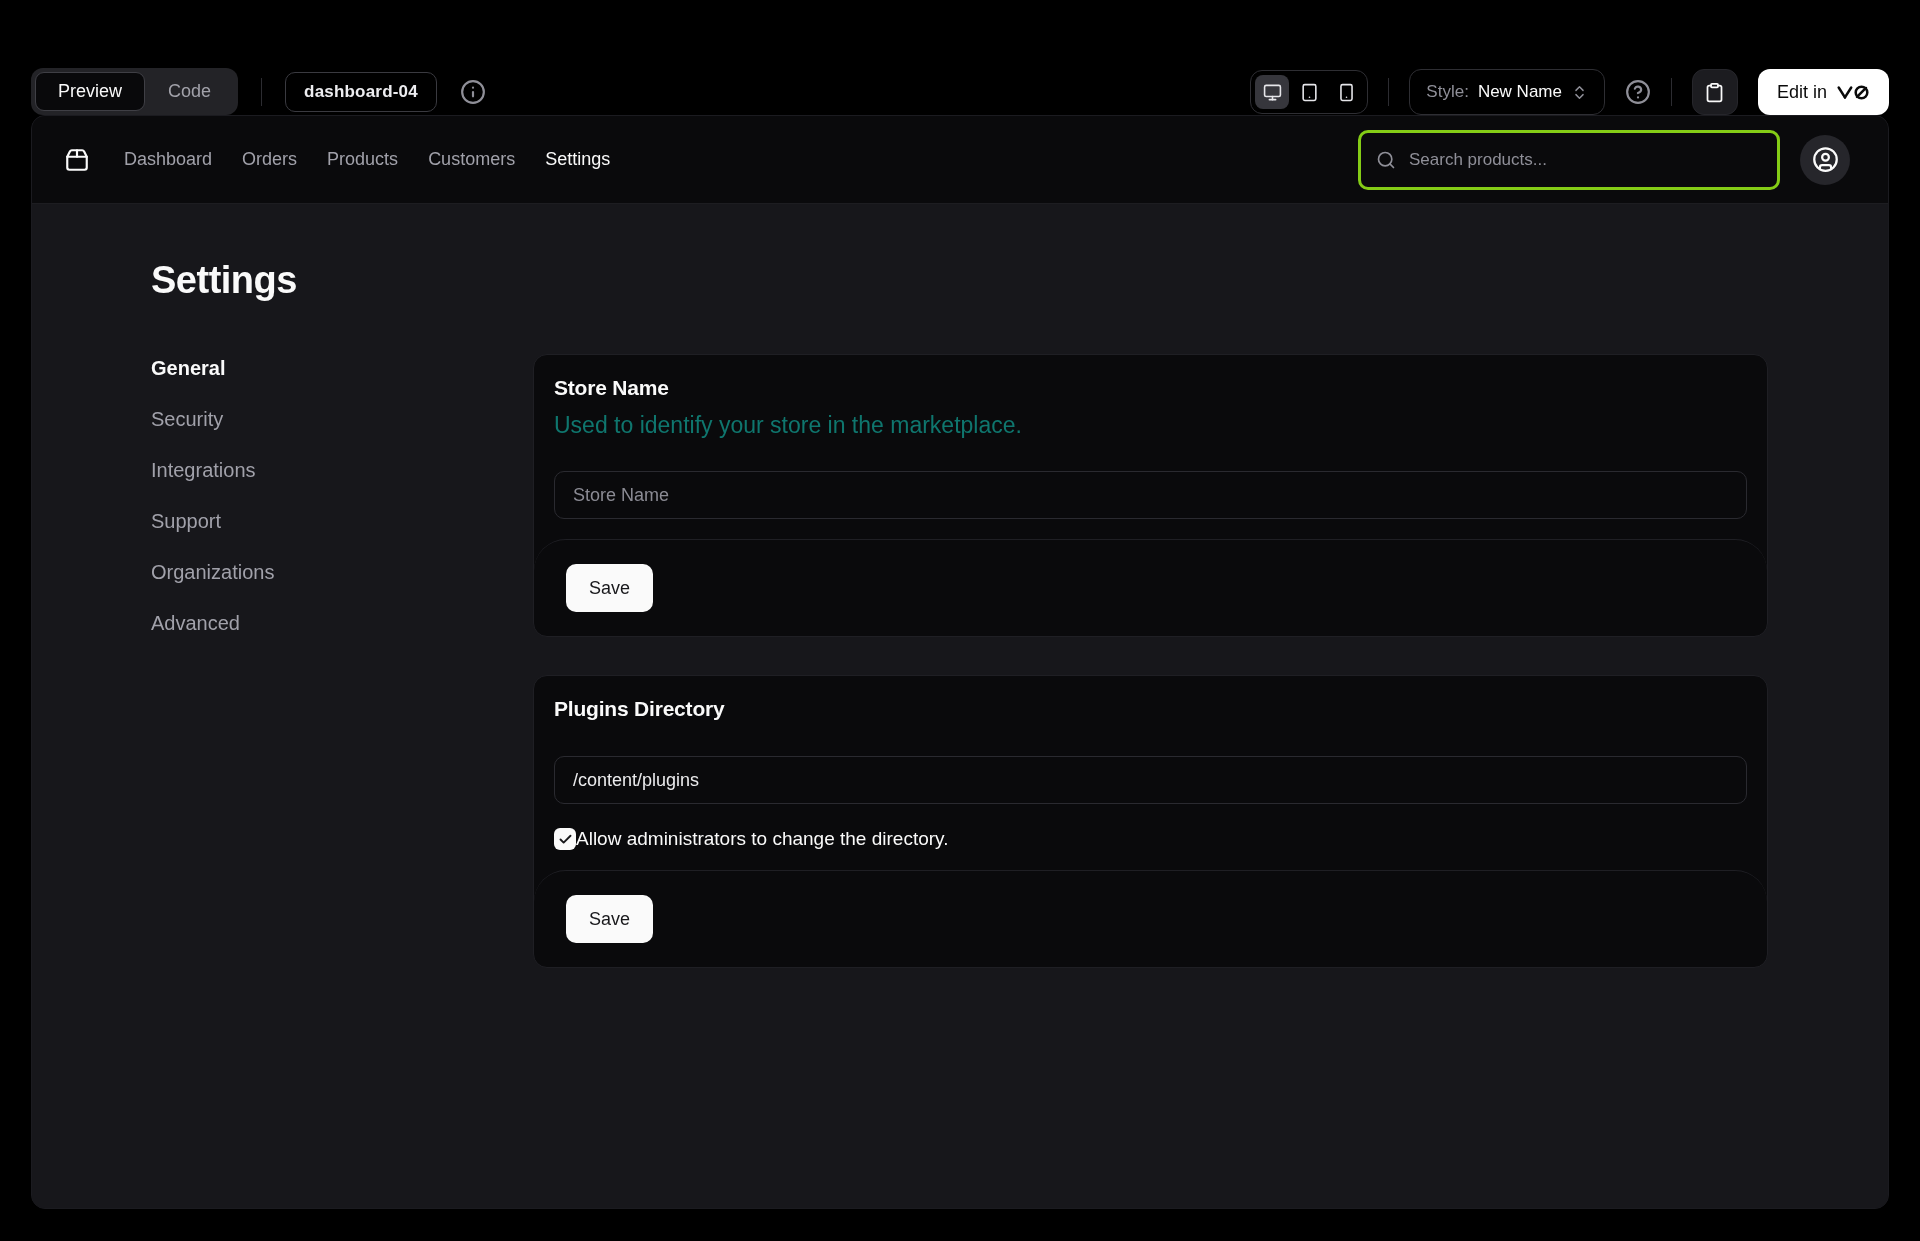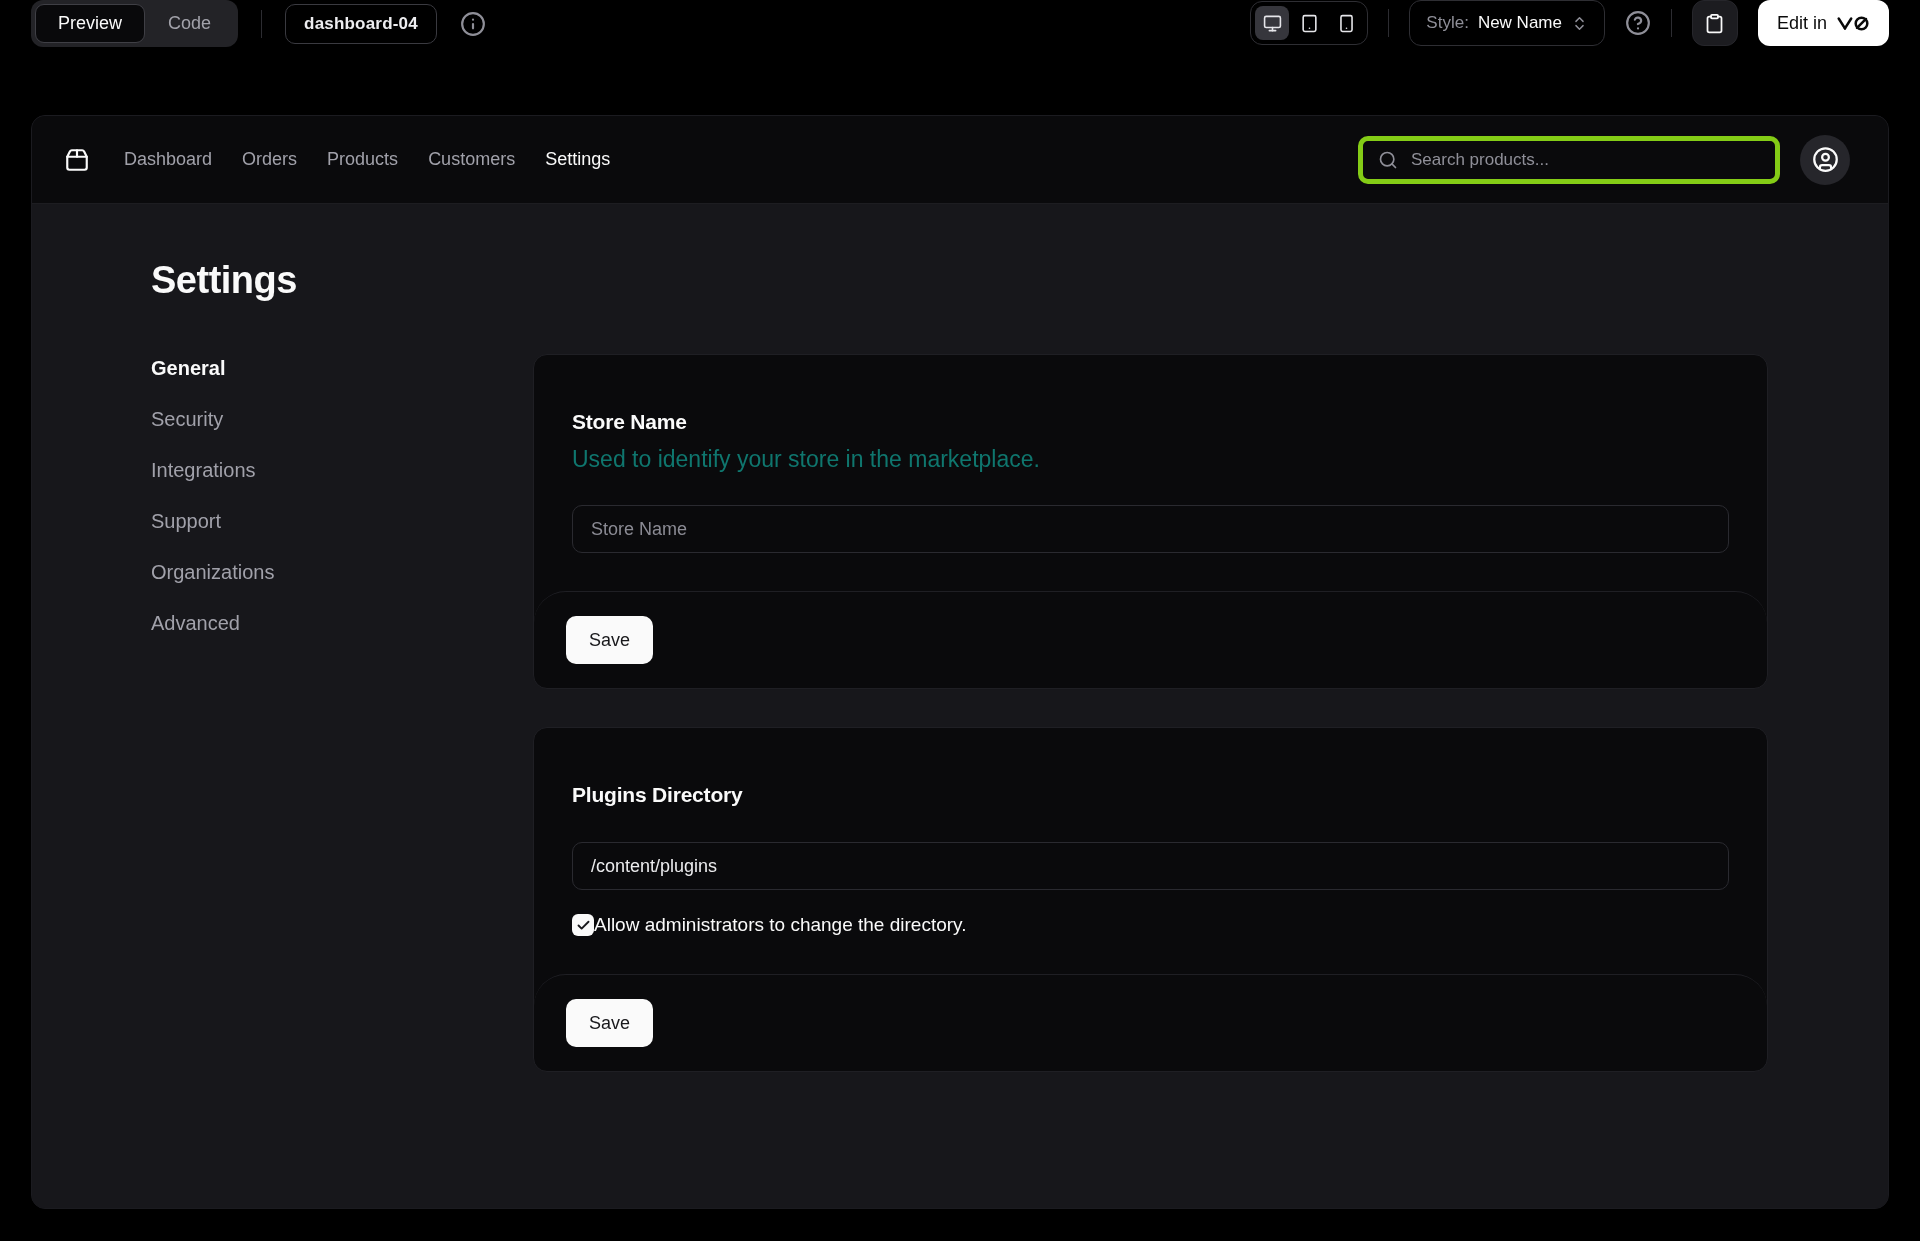--- a/index.html
+++ b/index.html
@@ -7,21 +7,21 @@
   body {
     background:#000;
     font-family:"Liberation Sans", sans-serif;
     color:#fafafa;
     overflow:hidden;
     -webkit-font-smoothing:antialiased;
   }
   svg { display:block; }
 
   
-  .chrome { height:115px; padding:0 31px; display:flex; align-items:flex-start; justify-content:space-between; background:#000; }
+  .chrome { height:115px; padding:0 31px; display:flex; align-items:flex-end; justify-content:space-between; background:#000; }
   .chrome-left, .chrome-right { display:flex; align-items:center; }
   .chrome-left { gap:23px; }
   .chrome-right { gap:20px; }
 
   .seg { background:#232327; border-radius:12px; padding:4px; display:flex; align-items:center; }
   .seg-btn { font:500 18px "Liberation Sans",sans-serif; background:transparent; border:1px solid transparent; color:#a2a2aa; padding:8px 22px; border-radius:9px; cursor:pointer; }
   .seg-btn.active { background:#09090b; border-color:#3f3f45; color:#fafafa; }
 
   .vsep { width:1px; height:28px; background:#2c2c31; }
 
@@ -43,37 +43,37 @@
 
   
   .frame { margin:0 31px; height:1094px; border-radius:14px; border:1px solid #1b1b20; background:#17171b; overflow:hidden; display:flex; flex-direction:column; }
 
   .appnav { height:88px; flex:0 0 88px; background:#0a0a0c; border-bottom:1px solid #1d1d21; display:flex; align-items:center; padding:0 38px 0 32px; }
   .brand { color:#fafafa; margin-right:34px; display:grid; place-items:center; cursor:pointer; }
   .navlinks { display:flex; align-items:center; gap:30px; }
   .navlink { font-size:18px; color:#a1a1aa; text-decoration:none; cursor:pointer; }
   .navlink.active { color:#fafafa; }
   .nav-spacer { flex:1; }
-  .searchbox { width:422px; height:48px; border:5px solid #84cc16; border-radius:10px; display:flex; align-items:center; gap:13px; padding:0 15px; color:#8f8f98; background:#0a0a0c; }
+  .searchbox { width:422px; height:60px; border:3px solid #84cc16; border-radius:10px; display:flex; align-items:center; gap:13px; padding:0 15px; color:#8f8f98; background:#0a0a0c; }
   .searchbox input { flex:1; background:transparent; border:none; outline:none; color:#fafafa; font:400 17px "Liberation Sans",sans-serif; }
   .searchbox input::placeholder { color:#8f8f98; }
   .avatar { width:50px; height:50px; margin-left:20px; border-radius:50%; border:none; background:#26262b; color:#fafafa; display:grid; place-items:center; cursor:pointer; }
 
   .appmain { flex:1; background:#17171b; padding:54px 120px 0 119px; }
   .page-title { font-size:38px; font-weight:700; letter-spacing:-.5px; color:#fafafa; line-height:44px; }
 
   .settings-grid { margin-top:52px; display:grid; grid-template-columns:292px 1fr; column-gap:90px; align-items:start; }
 
   .side-nav { display:flex; flex-direction:column; gap:23px; }
   .side-link { font-size:20px; line-height:28px; color:#a1a1aa; text-decoration:none; cursor:pointer; }
   .side-link.active { color:#fafafa; font-weight:600; }
 
   .cards { display:flex; flex-direction:column; gap:38px; }
   .card { background:#0a0a0c; border:1px solid #1f1f24; border-radius:14px; }
-  .card-body { padding:38px;margin-top:16px; }
+  .card-body { padding:20px; }
   .card-title { font-size:21px; font-weight:600; letter-spacing:-.2px; line-height:26px; color:#fafafa; }
   .card-desc { margin-top:12px; font-size:23px; line-height:24px; color:#0f766e; }
   .text-input { margin-top:34px; width:100%; height:48px; background:transparent; border:1px solid #2a2a30; border-radius:10px; padding:0 18px; font:400 18px "Liberation Sans",sans-serif; color:#ececee; outline:none; }
   .text-input::placeholder { color:#8b8b94; }
   .checkrow { margin-top:24px; display:flex; align-items:flex-start; }
   .checkbox { width:22px; height:22px; border-radius:6px; background:#fafafa; display:grid; place-items:center; color:#18181b; cursor:pointer; flex:0 0 22px; }
   .checklabel { font-size:19px; font-weight:500; color:#fafafa; cursor:pointer; }
   .card-footer { border-top:1px solid #1f1f24; padding:24px 32px;border-radius:32px; }
   .save-btn { height:48px; padding:0 23px; background:#fafafa; color:#18181b; border:none; border-radius:10px; font:500 18px "Liberation Sans",sans-serif; cursor:pointer; }
 </style>

